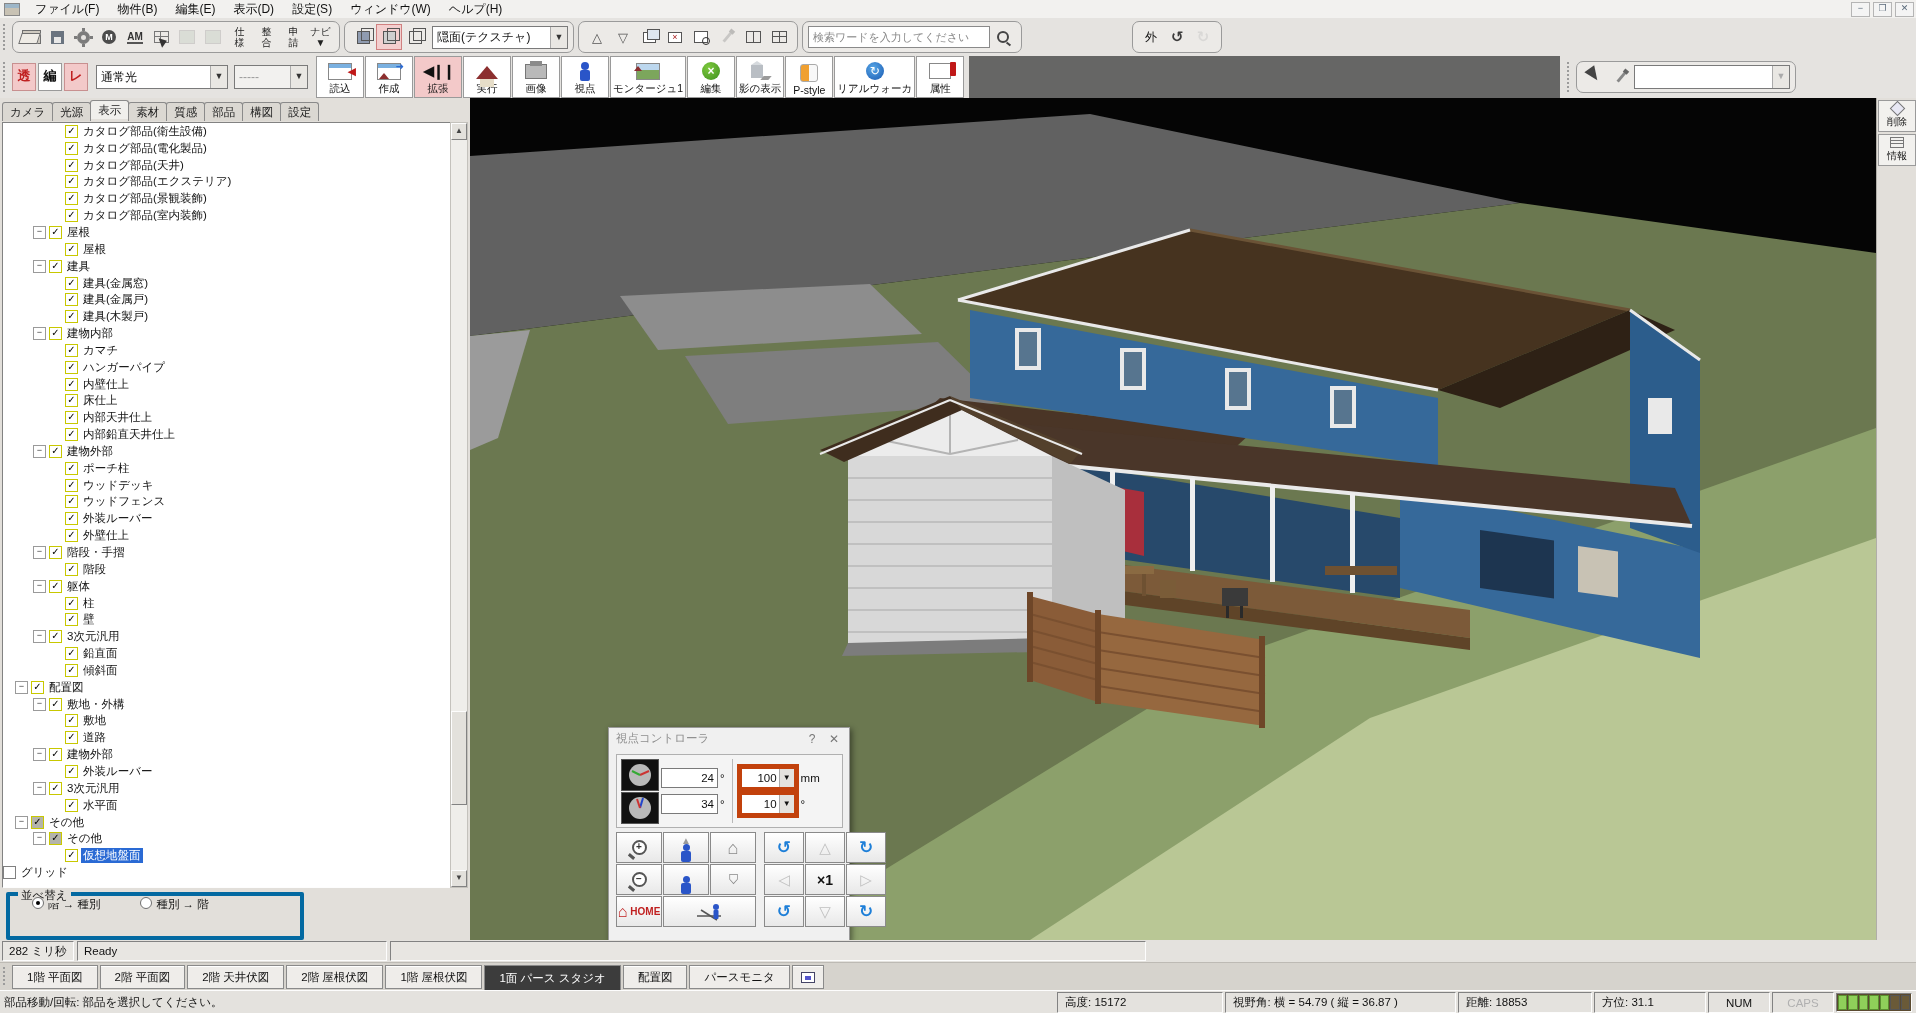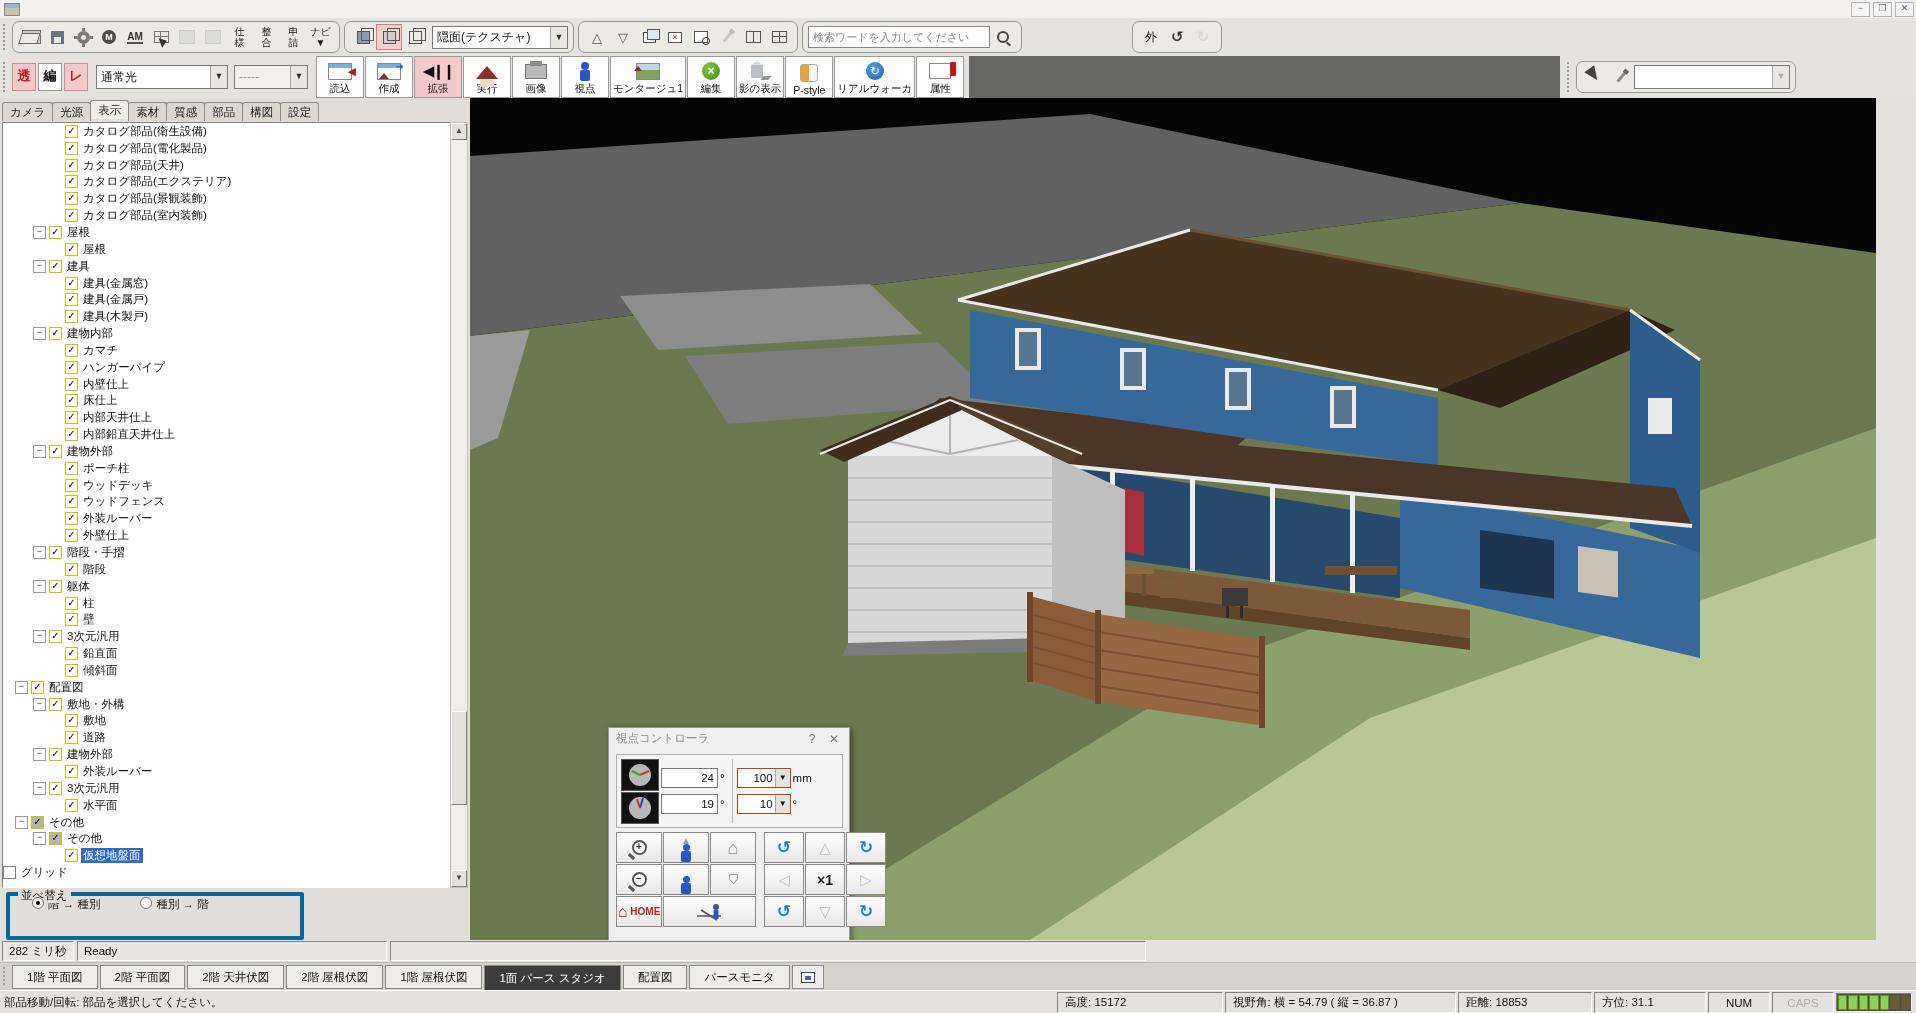--- a/index.html
+++ b/index.html
@@ -132,21 +132,21 @@
   #vpdialog{position:absolute;left:138px;top:629px;width:240px;height:213px;background:#f0f0f0;border:1px solid #9a9a9a;box-shadow:2px 2px 6px rgba(0,0,0,.45);font-size:11.5px}
   #vpdialog .dtitle{height:21px;display:flex;align-items:center;color:#8e8e8e;padding-left:7px}
   #vpdialog .dtitle .dbtn{width:22px;text-align:center;color:#777;font-size:12px}
   #vpdialog .dbtn.close{margin-right:4px}
   #vpgroup{position:absolute;left:7px;top:26px;width:225px;height:72px;border:1px solid #b0b0b0;background:#f4f4f4;display:flex;align-items:center}
   .dialcol{width:40px;margin-left:4px}
   .dial{width:36px;height:30px;background:#111;border:1px solid #555;display:flex;align-items:center;justify-content:center;margin:1px 0}
   .numfield{width:52px;height:18px;background:#fff;border:1px solid #7a7a7a;text-align:right;padding-right:3px;font-size:11.5px;line-height:18px}
   .unit{margin:0 3px 0 2px}
   .vsep{width:1px;background:#b8b8b8;align-self:stretch;margin:4px 4px}
-  .dcombo{width:52px;height:18px;background:#fff;border:1px solid #c2410c;display:flex;align-items:center}
+  .dcombo{width:52px;height:18px;background:#fff;border:5px solid #c2410c;display:flex;align-items:center}
   .dcombo .dval{flex:1;text-align:right;padding-right:2px}
   .dcombo .arw{width:14px;align-self:stretch;background:#e4e2de;border-left:1px solid #aaa;font-size:8px;text-align:center;line-height:17px}
   .fieldrow{display:flex;align-items:center;height:26px}
   #vpbuttons{position:absolute;left:7px;top:104px;width:228px;display:flex;gap:8px}
   .bgridL{display:grid;grid-template-columns:46px 46px 46px;grid-auto-rows:31px;gap:1px}
   .bgridR{display:grid;grid-template-columns:40px 40px 40px;grid-auto-rows:31px;gap:1px}
   .vbtn{background:linear-gradient(#fff,#e8e8e8);border:1px solid #8a8a8a;display:flex;align-items:center;justify-content:center;font-size:15px;position:relative}
   .rot{color:#1e7fd8;font-weight:bold;font-size:17px}
   .tri{color:#c0c0c0;font-size:15px}
   .x1{font-weight:bold;font-size:14px;color:#111}
@@ -182,20 +182,29 @@
   .kbd.off{color:#b0b0b0}
   #meter{width:72px;height:15px;background:#5a4a30;border:1px solid;border-color:#828282 #fdfdfd #fdfdfd #828282;display:flex;gap:1px;padding:1px}
   #meter .seg{flex:1;background:#8fd05a;border:1px solid #5a9030}
   #meter .seg.dark{background:#6a5a38;border-color:#555}
 </style>
 </head>
 <body>
 
 <div id="menubar" class="abs">
   <div id="appicon"></div>
+  <div id="menuitems" style="display:flex">
+      <div class="menuitem">ファイル(F)</div>
+      <div class="menuitem">物件(B)</div>
+      <div class="menuitem">編集(E)</div>
+      <div class="menuitem">表示(D)</div>
+      <div class="menuitem">設定(S)</div>
+      <div class="menuitem">ウィンドウ(W)</div>
+      <div class="menuitem">ヘルプ(H)</div>
+    </div>
   <div id="wincontrols">
     <div class="winbtn">−</div>
     <div class="winbtn">❐</div>
     <div class="winbtn">✕</div>
   </div>
 </div>
 
 <div id="toolbar1" class="abs">
   <div class="grip"></div>
   <div class="tbgroup">
@@ -763,21 +772,21 @@
                 <path d="M13 13 L10 4" stroke="#cc3333" stroke-width="2"></path>
               </svg>
           </div>
         </div>
         <div>
           <div class="fieldrow">
             <div class="numfield">24</div>
             <span class="unit">°</span>
           </div>
           <div class="fieldrow">
-            <div class="numfield">19</div>
+            <div class="numfield">34</div>
             <span class="unit">°</span>
           </div>
         </div>
         <div class="vsep"></div>
         <div>
           <div class="fieldrow">
             <div class="dcombo">
               <span class="dval">100</span>
               <span class="arw">▼</span>
             </div>
@@ -853,20 +862,30 @@
               <span class="tri">▽</span>
             </div>
           <div class="vbtn">
               <span class="rot">↻</span>
             </div>
         </div>
       </div>
     </div>
   </div>
 
+  <div id="rightpanel" class="abs">
+    <div class="rpbtn">
+      <span class="i-del"></span>
+      <span>削除</span>
+    </div>
+    <div class="rpbtn">
+      <span class="i-info"></span>
+      <span>情報</span>
+    </div>
+  </div>
 </div>
 
 <div id="statusrow" class="abs">
   <div class="scell" style="width:58px;margin-left:2px">282 ミリ秒</div>
   <div class="scell" style="width:296px">Ready</div>
   <div class="scell" style="width:742px"></div>
 </div>
 
 <div id="tabrow" class="abs">
   <div class="grip" style="height:18px;margin-top:4px"></div>

